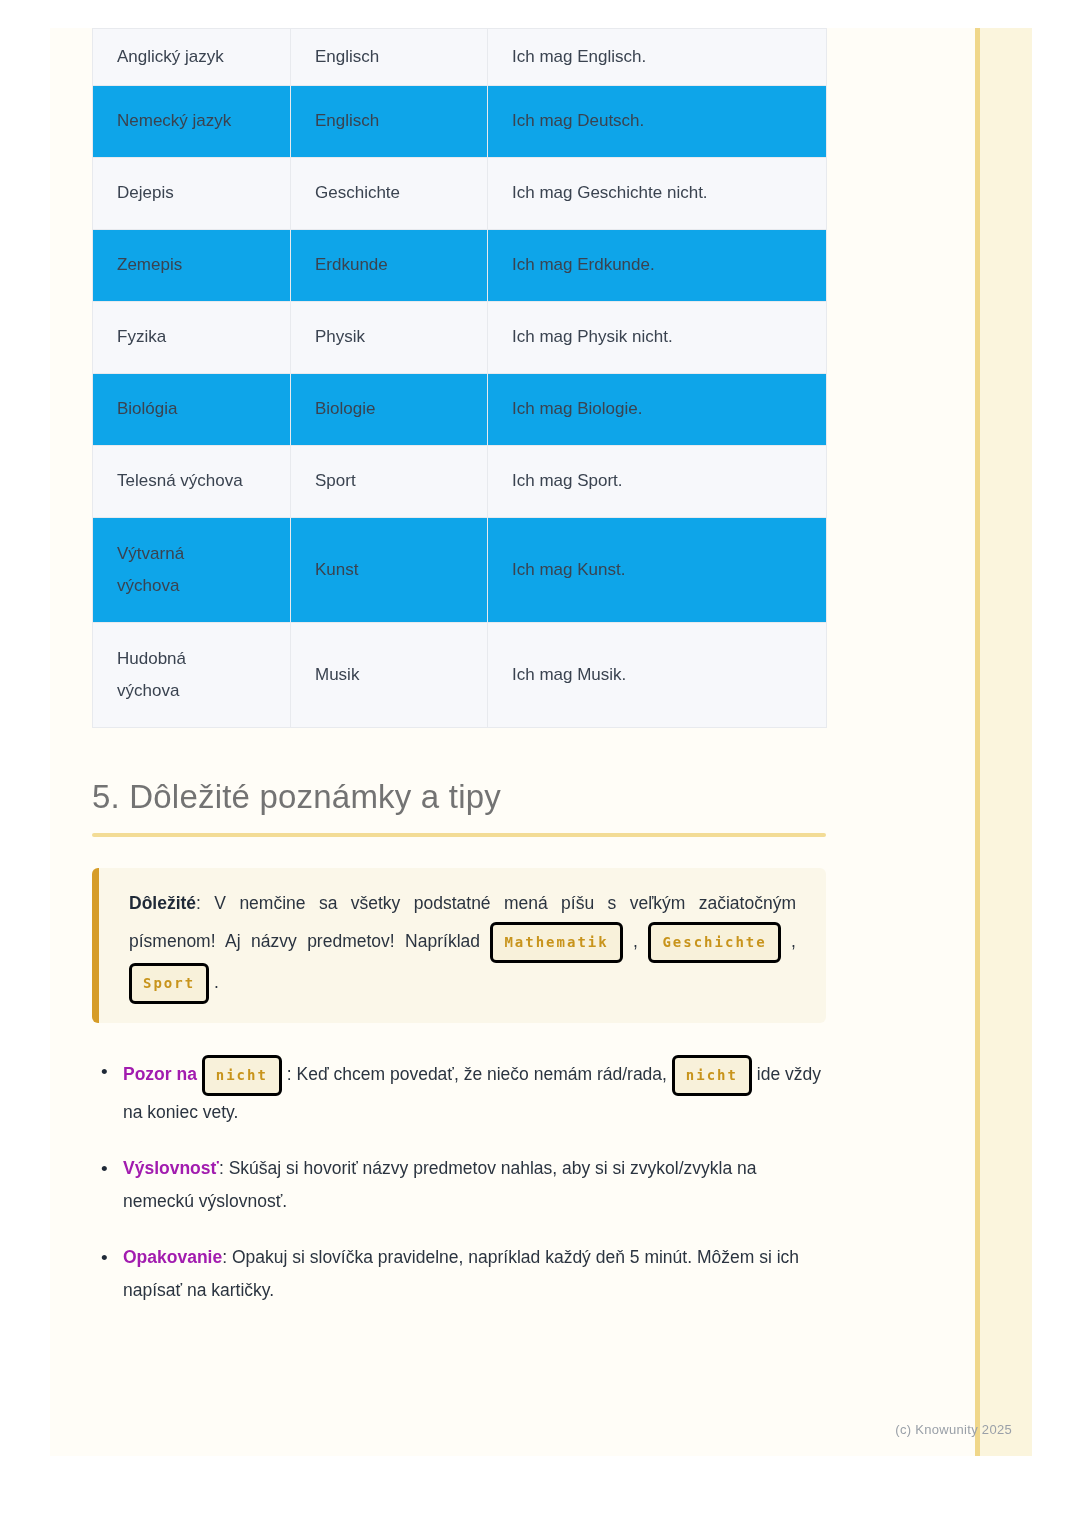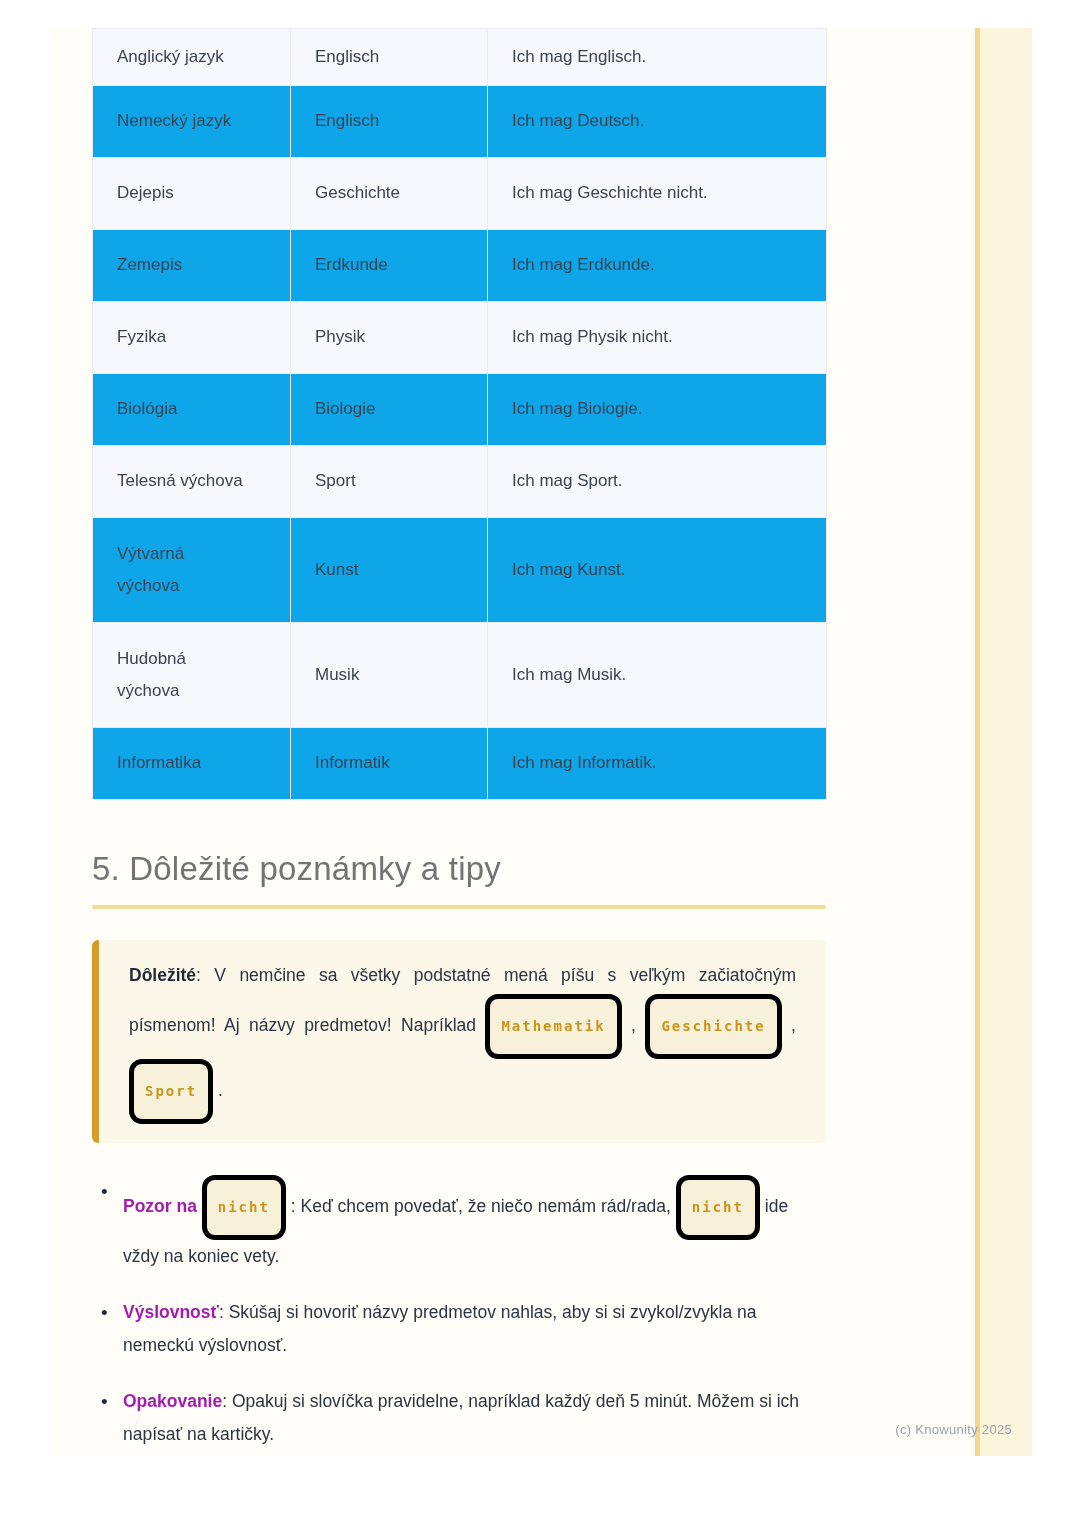--- a/index.html
+++ b/index.html
@@ -62,22 +62,22 @@
   .callout p{
     margin:0;font-size:17.5px;line-height:37px;color:#2b3440;
     text-align:justify;
   }
   .callout b{color:#1f2937;}
 
   
   .code-badge{
     font-family:"DejaVu Sans Mono", monospace;
     font-size:14px;font-weight:700;color:#c8941c;
-    background:#f8f1da;border:5px solid #000000;border-radius:13px;
-    padding:18px 11px;letter-spacing:2px;
+    background:#f8f1da;border:3px solid #000000;border-radius:6px;
+    padding:8px 11px;letter-spacing:2px;
     white-space:nowrap;
     display:inline-block;line-height:19px;
     vertical-align:baseline;
   }
 
   
   ul.tips{
     margin:32px 0 0 0;padding:0;list-style:none;
     font-size:17.5px;color:#2b3440;
   }
@@ -170,25 +170,20 @@
             <tr>
               <td>Výtvarná výchova</td>
               <td>Kunst</td>
               <td>Ich mag Kunst.</td>
             </tr>
             <tr>
               <td>Hudobná výchova</td>
               <td>Musik</td>
               <td>Ich mag Musik.</td>
             </tr>
-            <tr>
-              <td>Informatika</td>
-              <td>Informatik</td>
-              <td>Ich mag Informatik.</td>
-            </tr>
           </tbody>
       </table>
 
       <h2 class="section-heading">5. Dôležité poznámky a tipy</h2>
       <div class="heading-rule"></div>
 
       <div class="callout">
         <p id="callout-text"><b>Dôležité</b><span>: V nemčine sa všetky podstatné mená píšu s veľkým začiatočným písmenom! Aj názvy predmetov! Napríklad </span><span class="code-badge">Mathematik</span><span> , </span><span class="code-badge">Geschichte</span><span> , </span><span class="code-badge">Sport</span><span> .</span></p>
       </div>
 

